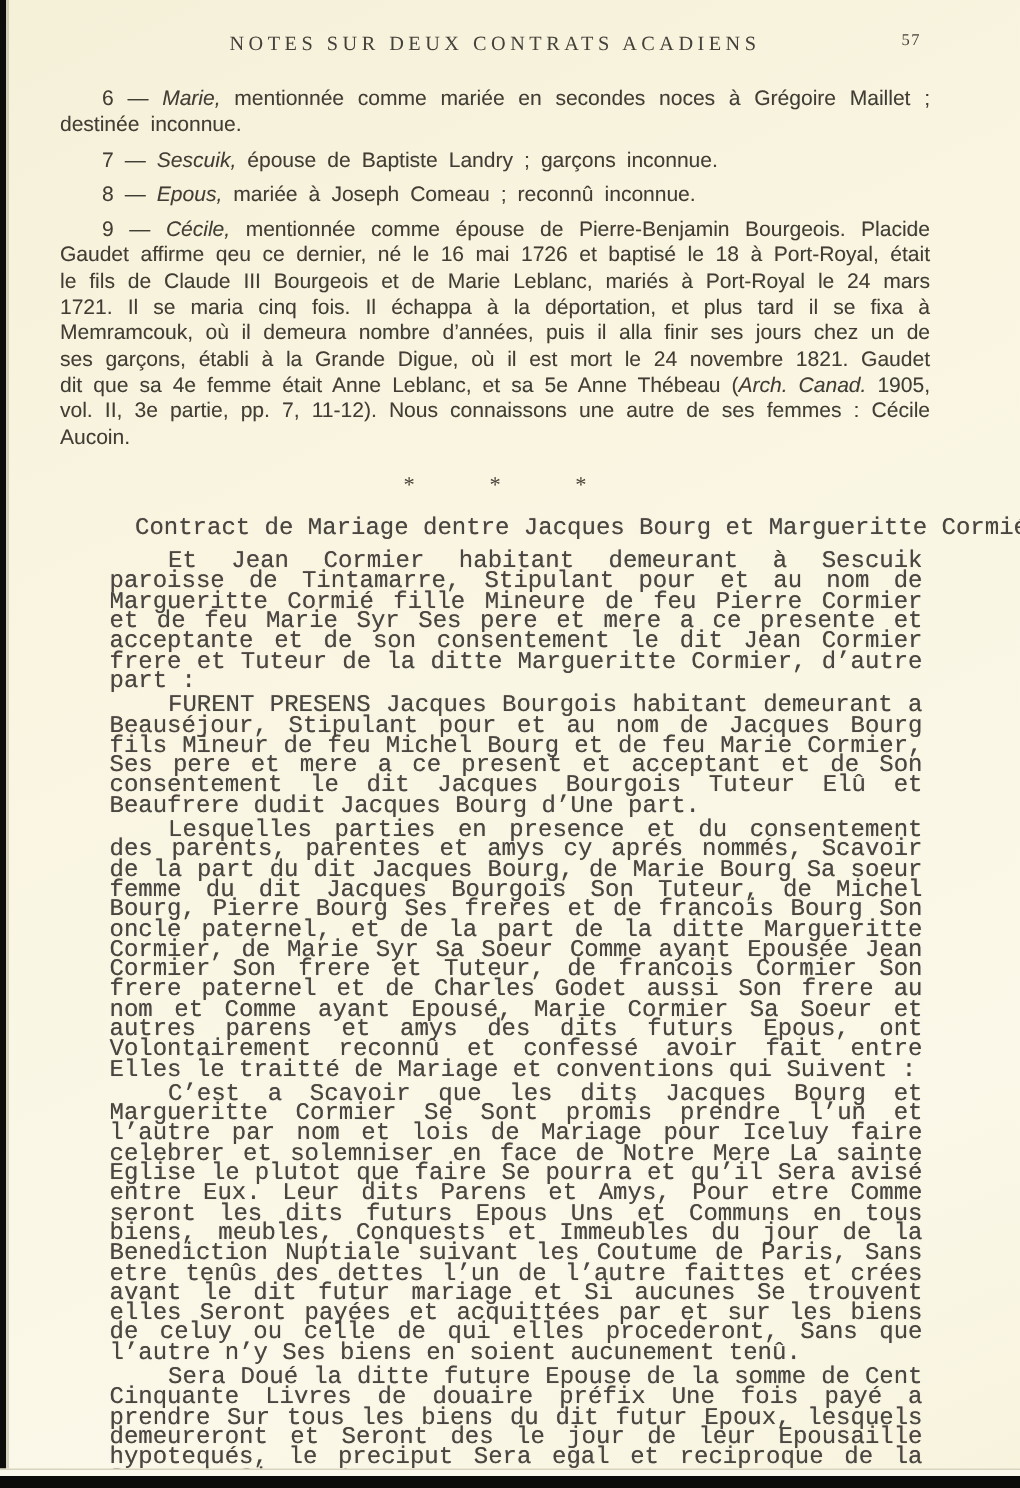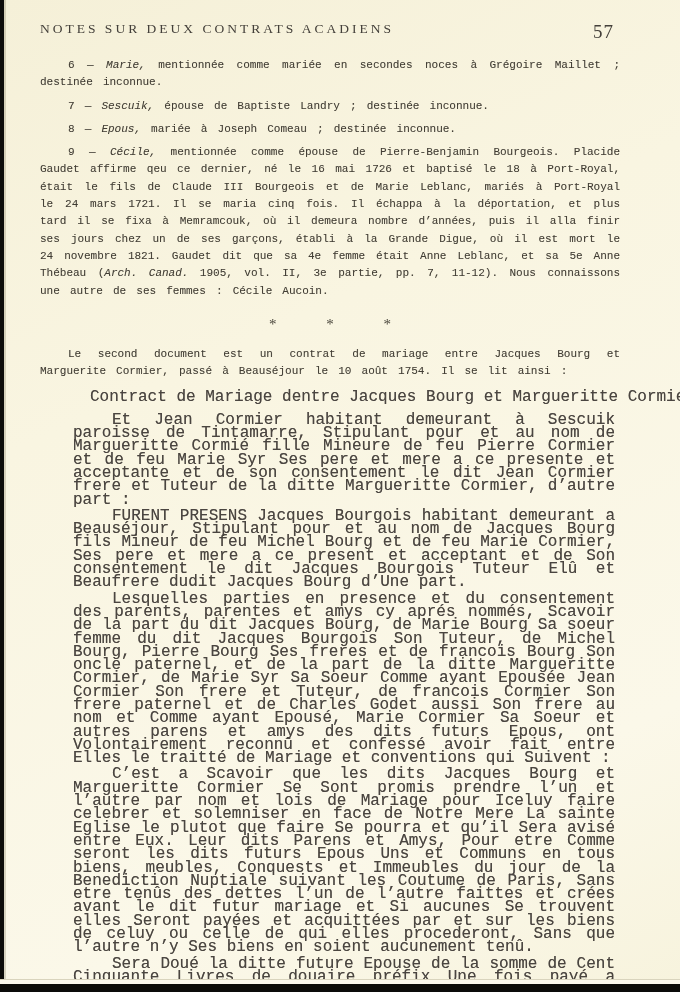--- a/index.html
+++ b/index.html
@@ -16,34 +16,34 @@
   .edge-left{position:absolute;left:0;top:0;width:4px;height:100%;background:#0d0d0b;}
   .edge-left-shadow{position:absolute;left:4px;top:0;width:2px;height:100%;background:rgba(150,143,118,.35);}
   .edge-bottom-line{position:absolute;left:0;bottom:8px;width:100%;height:4px;background:#fbf9ee;border-top:1px solid #d9d4bd;}
   .edge-bottom{position:absolute;left:0;bottom:0;width:100%;height:8px;background:#0c0c0a;}
 
   .content{position:absolute;left:40px;top:21px;width:580px;}
 
   
   .header{position:relative;height:18px;margin-bottom:18px;}
   .header .title{
-    display:block;
+    display:block;text-align:center;
     font-family:"Liberation Serif",serif;font-size:13.5px;
     letter-spacing:3px;color:#44403a;white-space:nowrap;
   }
   .pagenum{
     position:absolute;right:6px;top:0;
-    font-family:"Liberation Serif",serif;font-size:19px;
+    font-family:"Liberation Serif",serif;font-size:11px;
     letter-spacing:1px;color:#44403a;
   }
 
   
   .serif{
-    font-family:Liberation Mono, monospace;
-    font-size:11px;line-height:17.3px;
+    font-family:Liberation Sans, sans-serif;
+    font-size:14px;line-height:17.3px;
     color:#413d34;text-align:justify;word-spacing:3.5px;
     text-shadow:.2px .2px 0 rgba(65,61,52,.25);
   }
   .item{margin:0 0 6px;text-indent:28px;}
   .item-last{margin-bottom:16px;}
   .nm{font-style:italic;}
 
   .divider{
     margin:14px 0 13px;text-align:center;
     font-family:"Liberation Serif",serif;font-size:15px;color:#4a463c;
@@ -72,30 +72,29 @@
   <div class="content">
 
     <div class="header">
       <span class="title">NOTES SUR DEUX CONTRATS ACADIENS</span>
       <span class="pagenum">57</span>
     </div>
 
     <div>
       <p class="serif item"><span>6 — </span><i class="nm">Marie,</i><span> mentionnée comme mariée en secondes noces à Grégoire Maillet ; destinée inconnue.</span></p>
 
-      <p class="serif item"><span>7 — </span><i class="nm">Sescuik,</i><span> épouse de Baptiste Landry ; destinée inconnue.</span></p>
+      <p class="serif item"><span>7 — </span><i class="nm">Sescuik,</i><span> épouse de Baptiste Landry ; garçons inconnue.</span></p>
 
-      <p class="serif item"><span>8 — </span><i class="nm">Epous,</i><span> mariée à Joseph Comeau ; destinée inconnue.</span></p>
+      <p class="serif item"><span>8 — </span><i class="nm">Epous,</i><span> mariée à Joseph Comeau ; reconnû inconnue.</span></p>
 
       <p class="serif item item-last"><span>9 — </span><i class="nm">Cécile,</i><span> mentionnée comme épouse de Pierre-Benjamin Bourgeois. Placide Gaudet affirme qeu ce dernier, né le 16 mai 1726 et baptisé le 18 à Port-Royal, était le fils de Claude III Bourgeois et de Marie Leblanc, mariés à Port-Royal le 24 mars 1721. Il se maria cinq fois. Il échappa à la déportation, et plus tard il se fixa à Memramcouk, où il demeura nombre d’années, puis il alla finir ses jours chez un de ses garçons, établi à la Grande Digue, où il est mort le 24 novembre 1821. Gaudet dit que sa 4e femme était Anne Leblanc, et sa 5e Anne Thébeau (</span><i class="nm">Arch. Canad.</i><span> 1905, vol. II, 3e partie, pp. 7, 11-12). Nous connaissons une autre de ses femmes : Cécile Aucoin.</span></p>
     </div>
 
     <div class="divider">* * *</div>
 
-    <p class="serif intro">Le second document est un contrat de mariage entre Jacques Bourg et Marguerite Cormier, passé à Beauséjour le 10 août 1754. Il se lit ainsi :</p>
 
     <div class="contract">
       <div class="c-head">
         <div>Contract de Mariage dentre Jacques Bourg et Margueritte Cormié.</div>
       </div>
       <p class="c-para">Et Jean Cormier habitant demeurant à Sescuik paroisse de Tintamarre, Stipulant pour et au nom de Margueritte Cormié fille Mineure de feu Pierre Cormier et de feu Marie Syr Ses pere et mere a ce presente et acceptante et de son consentement le dit Jean Cormier frere et Tuteur de la ditte Margueritte Cormier, d’autre part :</p>
       <p class="c-para">FURENT PRESENS Jacques Bourgois habitant demeurant a Beauséjour, Stipulant pour et au nom de Jacques Bourg fils Mineur de feu Michel Bourg et de feu Marie Cormier, Ses pere et mere a ce present et acceptant et de Son consentement le dit Jacques Bourgois Tuteur Elû et Beaufrere dudit Jacques Bourg d’Une part.</p>
       <p class="c-para">Lesquelles parties en presence et du consentement des parents, parentes et amys cy aprés nommés, Scavoir de la part du dit Jacques Bourg, de Marie Bourg Sa soeur femme du dit Jacques Bourgois Son Tuteur, de Michel Bourg, Pierre Bourg Ses freres et de francois Bourg Son oncle paternel, et de la part de la ditte Margueritte Cormier, de Marie Syr Sa Soeur Comme ayant Epousée Jean Cormier Son frere et Tuteur, de francois Cormier Son frere paternel et de Charles Godet aussi Son frere au nom et Comme ayant Epousé, Marie Cormier Sa Soeur et autres parens et amys des dits futurs Epous, ont Volontairement reconnû et confessé avoir fait entre Elles le traitté de Mariage et conventions qui Suivent :</p>
       <p class="c-para">C’est a Scavoir que les dits Jacques Bourg et Margueritte Cormier Se Sont promis prendre l’un et l’autre par nom et lois de Mariage pour Iceluy faire celebrer et solemniser en face de Notre Mere La sainte Eglise le plutot que faire Se pourra et qu’il Sera avisé entre Eux. Leur dits Parens et Amys, Pour etre Comme seront les dits futurs Epous Uns et Communs en tous biens, meubles, Conquests et Immeubles du jour de la Benediction Nuptiale suivant les Coutume de Paris, Sans etre tenûs des dettes l’un de l’autre faittes et crées avant le dit futur mariage et Si aucunes Se trouvent elles Seront payées et acquittées par et sur les biens de celuy ou celle de qui elles procederont, Sans que l’autre n’y Ses biens en soient aucunement tenû.</p>
       <p class="c-para">Sera Doué la ditte future Epouse de la somme de Cent Cinquante Livres de douaire préfix Une fois payé a prendre Sur tous les biens du dit futur Epoux, lesquels demeureront et Seront des le jour de leur Epousaille hypotequés, le preciput Sera egal et reciproque de la Somme de Cinquante</p>

